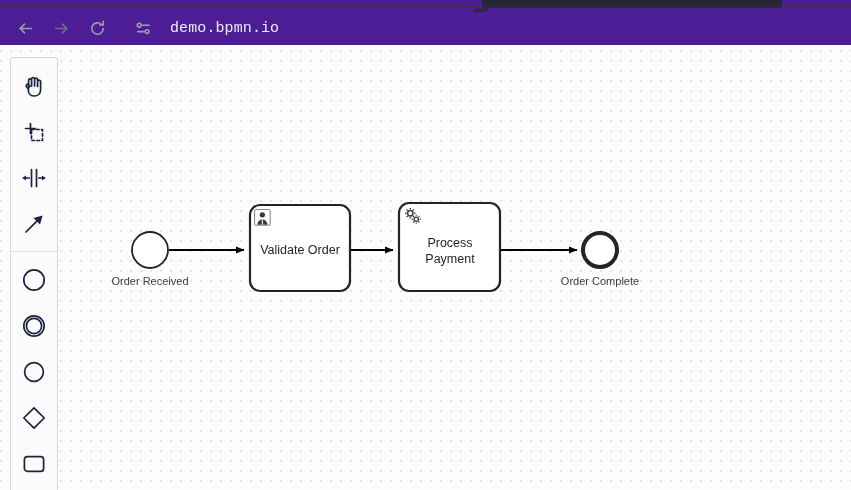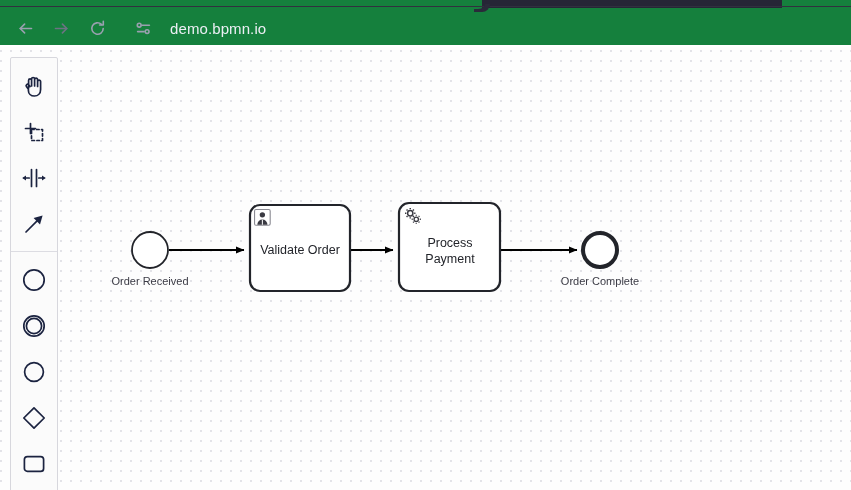--- a/index.html
+++ b/index.html
@@ -15,22 +15,23 @@
     position: relative;
     width: 851px; height: 490px;
     overflow: hidden;
   }
 
   
   .browser-chrome {
     position: absolute;
     left: 0; top: 0;
     width: 851px; height: 45px;
-    background: #15803d;
+    background: #4c1d95;
     overflow: hidden;
+    font-family: Liberation Mono, monospace;
   }
   .tabstrip {
     position: absolute;
     left: 0; top: 0;
     width: 851px; height: 9px;
   }
   .tab-ghost {
     position: absolute;
     left: 482px; top: -22px;
     width: 300px; height: 30px;

